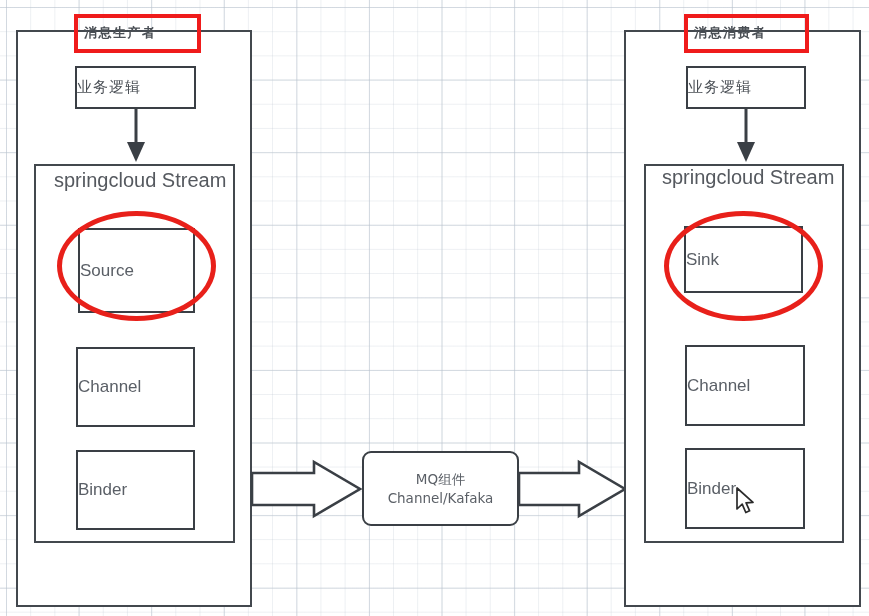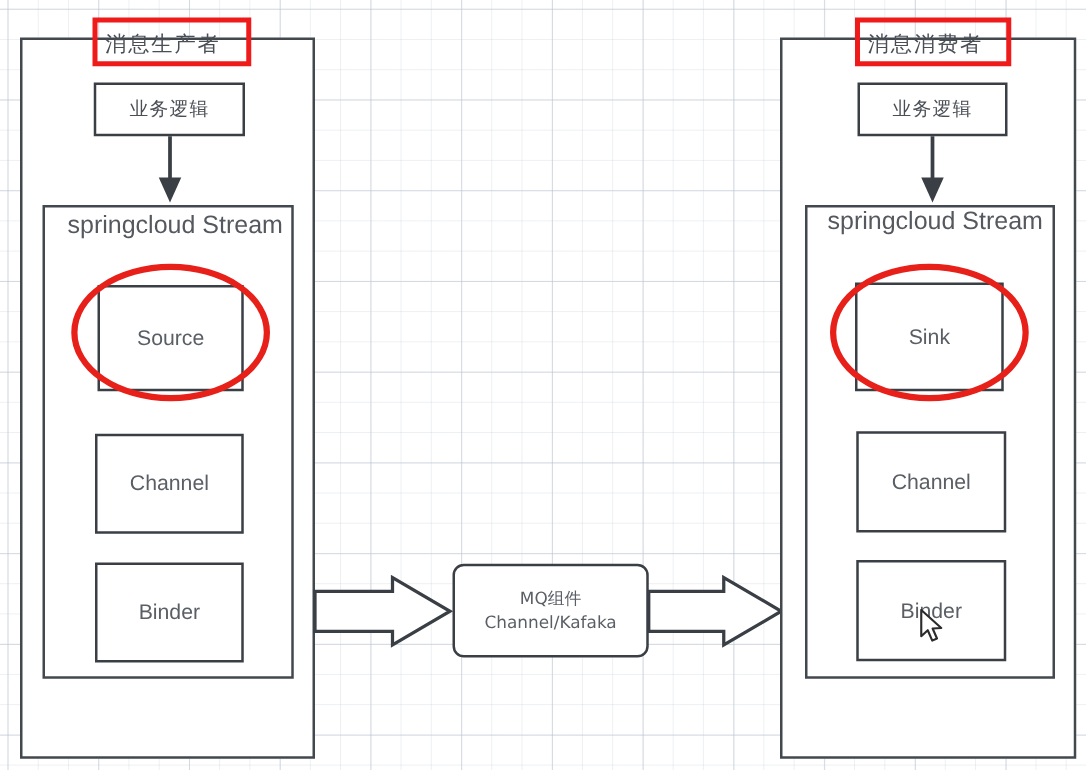--- a/index.html
+++ b/index.html
@@ -27,21 +27,20 @@
   }
   .abs { position: absolute; }
 
   
   .box {
     box-sizing: border-box;
     background: #ffffff;
     border: 2px solid #3a3f45;
     display: flex;
     align-items: center;
-    justify-content: center;
   }
   .outer-box {
     box-sizing: border-box;
     background: #ffffff;
     border: 2px solid #43484e;
   }
   .stream-box {
     box-sizing: border-box;
     background: #ffffff;
     border: 2px solid #43484e;
@@ -77,25 +76,26 @@
     white-space: nowrap;
   }
   .label-mq {
     font-size: 13.5px;
     color: #5a5f66;
     white-space: nowrap;
     font-family: "DejaVu Sans", "Liberation Sans", sans-serif;
   }
   .title-text {
     position: absolute;
-    font-size: 17px;
+    font-size: 13px;
     color: #4a4f55;
     letter-spacing: 1.5px;
     white-space: nowrap;
     font-family: "DejaVu Sans", "Liberation Sans", sans-serif;
+    font-weight: bold;
   }
 
   
   .red-rect {
     box-sizing: border-box;
     border: 4px solid #ef1b1b;
     background: transparent;
   }
   .red-ellipse {
     box-sizing: border-box;
@@ -170,21 +170,21 @@
 
   <svg class="svg-layer" width="869" height="616">
     <line x1="746" y1="109" x2="746" y2="143" stroke="#3a3f45" stroke-width="3"></line>
     <polygon points="737,142 755,142 746,162" fill="#3a3f45"></polygon>
   </svg>
 
   <div class="abs stream-box" style="left:644px; top:164px; width:200px; height:379px;"></div>
 
   <div class="abs label-stream" style="left:662px; top:166px;">springcloud Stream</div>
 
-  <div class="abs box" style="left:684px; top:226px; width:119px; height:87px;">
+  <div class="abs box" style="left:684px; top:226px; width:119px; height:67px;">
     <span class="label-en">Sink</span>
   </div>
 
   <div class="abs red-ellipse" style="left:664px; top:211px; width:159px; height:110px;"></div>
 
   <div class="abs box" style="left:685px; top:345px; width:120px; height:81px;">
     <span class="label-en">Channel</span>
   </div>
 
   <div class="abs box" style="left:685px; top:448px; width:120px; height:81px;">

